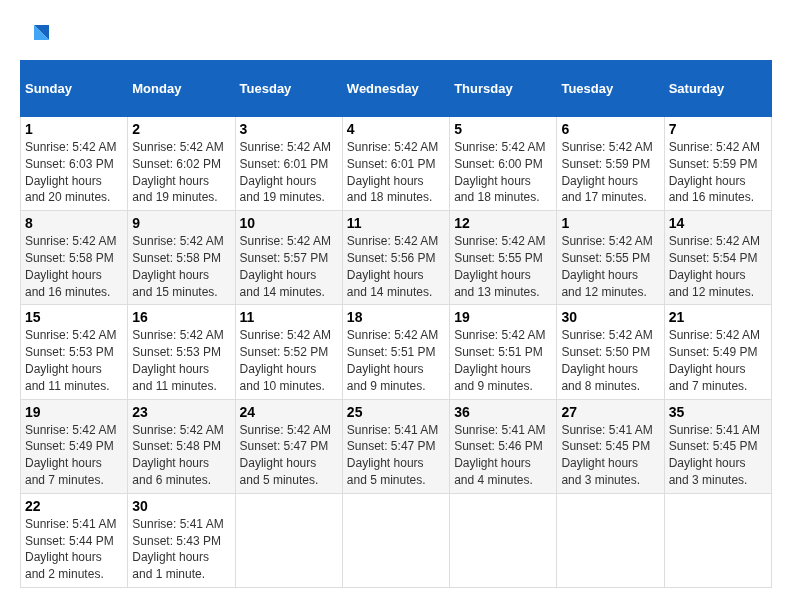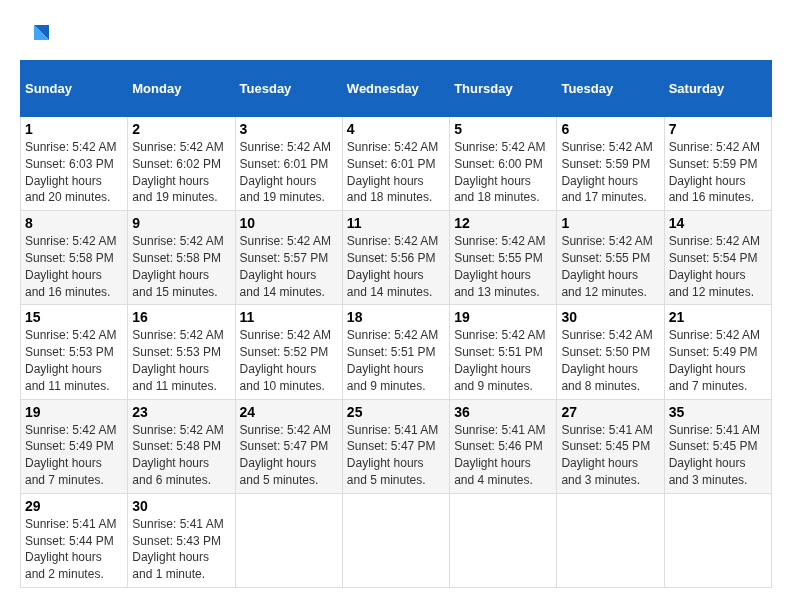--- a/index.html
+++ b/index.html
@@ -369,21 +369,21 @@
         <div class="day-info">
           Sunrise: 5:41 AM<br>
           Sunset: 5:45 PM<br>
           Daylight hours<br>
           and 3 minutes.
         </div>
       </td>
       </tr>
       <tr>
         <td>
-        <span class="day-num">29</span>
+        <span class="day-num">22</span>
         <div class="day-info">
           Sunrise: 5:41 AM<br>
           Sunset: 5:44 PM<br>
           Daylight hours<br>
           and 2 minutes.
         </div>
       </td>
         <td>
         <span class="day-num">30</span>
         <div class="day-info">

